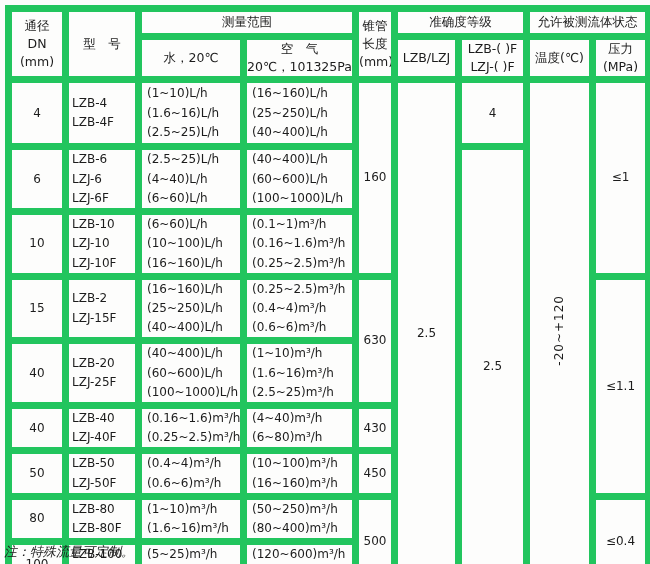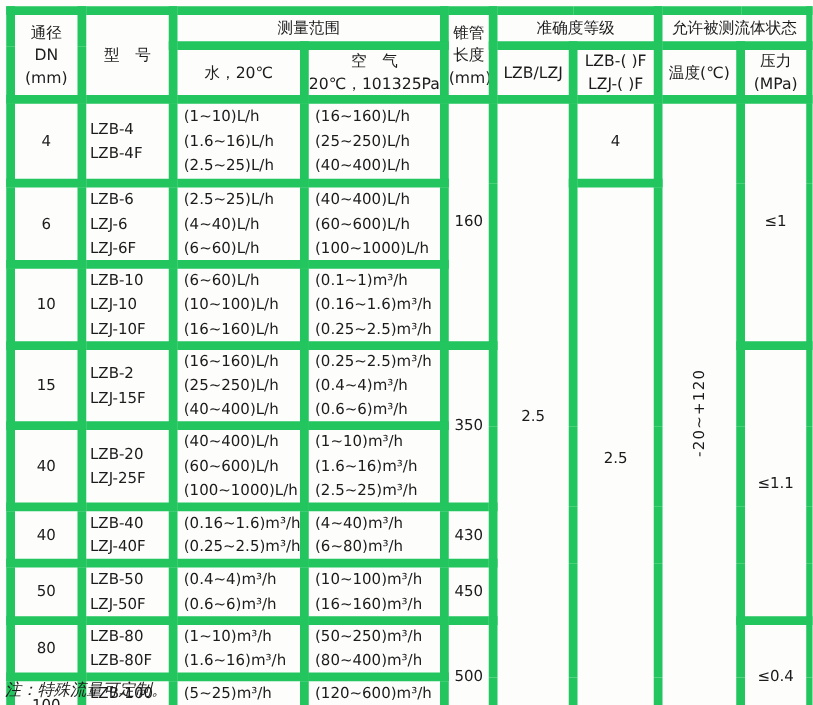--- a/index.html
+++ b/index.html
@@ -143,21 +143,21 @@
     <tr class="br4">
       <td>15</td>
       <td class="model">LZB-2
 LZJ-15F</td>
       <td class="range">(16~160)L/h
 (25~250)L/h
 (40~400)L/h</td>
       <td class="range">(0.25~2.5)m³/h
 (0.4~4)m³/h
 (0.6~6)m³/h</td>
-      <td rowspan="2">350</td>
+      <td rowspan="2">630</td>
       <td rowspan="4">≤1.1</td>
     </tr>
     <tr class="br5">
       <td>40</td>
       <td class="model">LZB-20
 LZJ-25F</td>
       <td class="range">(40~400)L/h
 (60~600)L/h
 (100~1000)L/h</td>
       <td class="range">(1~10)m³/h

